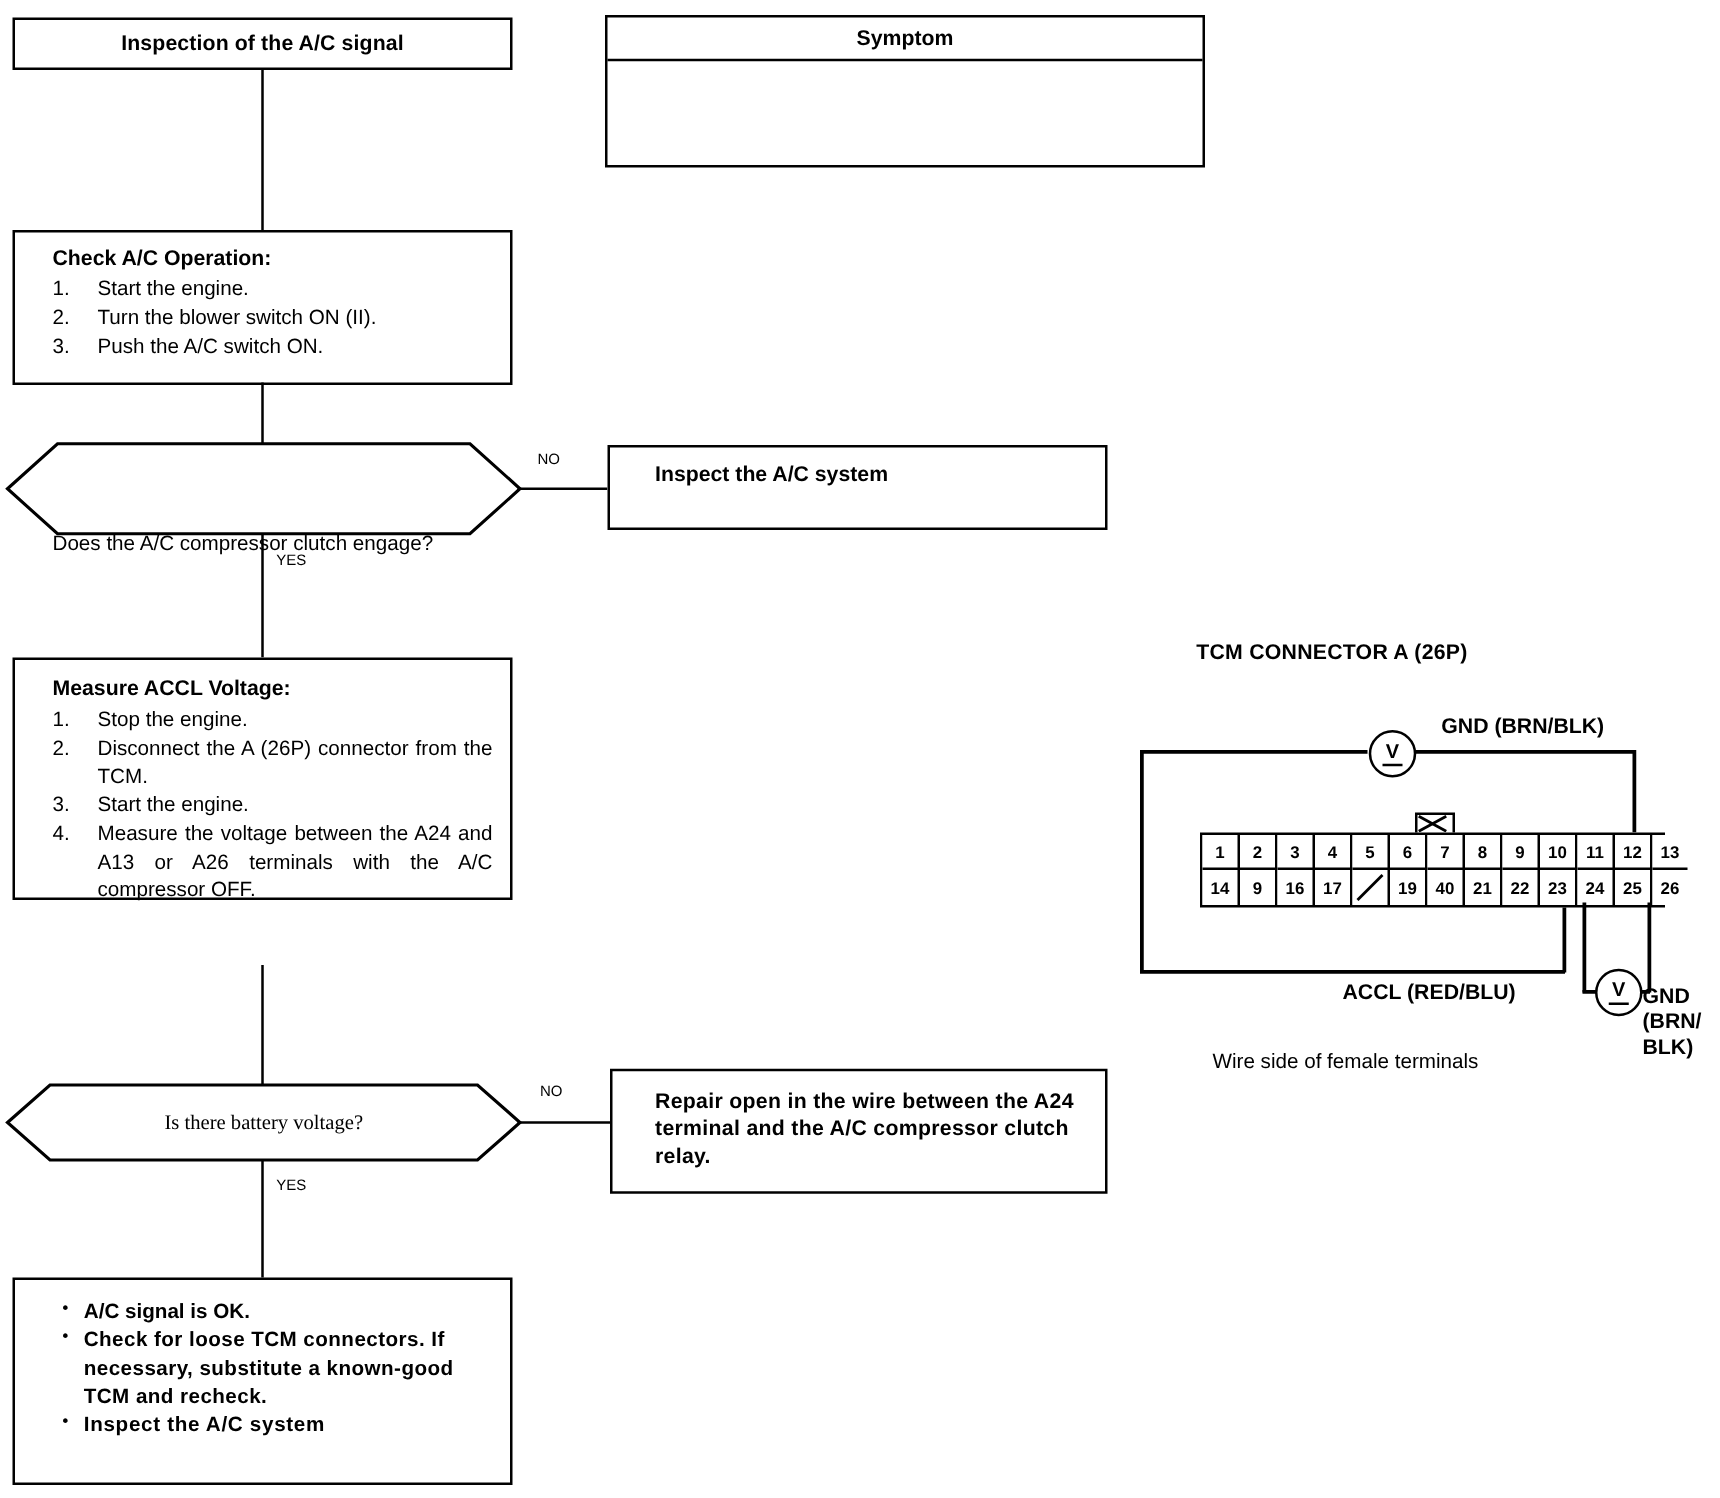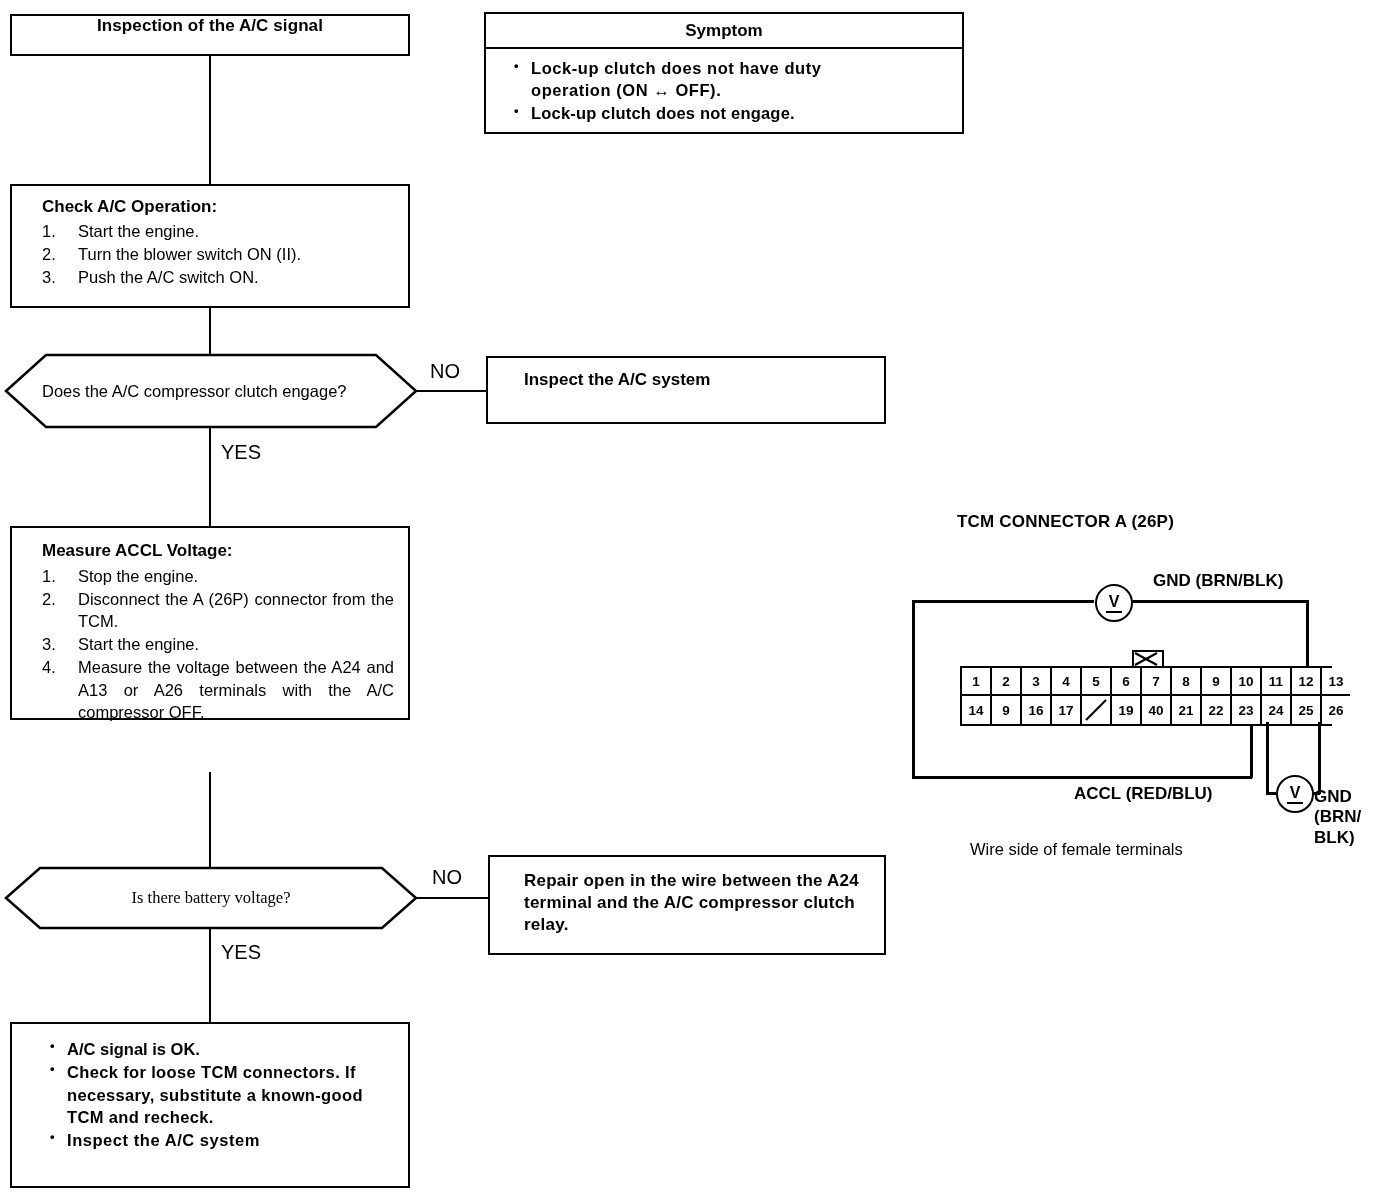--- a/index.html
+++ b/index.html
@@ -10,21 +10,21 @@
     color:#000000;
     -webkit-font-smoothing:none;
   }
 
   
   .box{
     position:absolute;box-sizing:border-box;
     border:2px solid #000;background:#fff;
   }
   .box-title{
-    display:flex;align-items:flex-start;justify-content:center;
+    display:flex;align-items:center;justify-content:center;
     font-weight:bold;font-size:17px;letter-spacing:.1px;
   }
   .box-pad{padding:10px 26px 8px 30px;}
 
   
   .t-bold{font-weight:bold;}
   .f17{font-size:17px;}
   .lh{line-height:1.30;}
 
   
@@ -54,21 +54,21 @@
     position:absolute;left:0;top:0;width:100%;height:100%;
     display:flex;align-items:center;
     font-size:16.5px;line-height:1.35;
     padding-left:42px;box-sizing:border-box;
   }
   .hex-label.center{justify-content:center;padding-left:0;font-family:Liberation Serif, serif;}
 
   
   .vline{position:absolute;background:#000;width:2px;}
   .hline{position:absolute;background:#000;height:2px;}
-  .br-label{position:absolute;font-size:20px;font-weight:normal;}
+  .br-label{position:absolute;font-size:12px;font-weight:normal;}
 
   
   #tcm-panel{position:absolute;}
   #tcm-panel .ttl{
     position:absolute;font-weight:bold;font-size:17px;letter-spacing:.2px;
   }
   .wire{position:absolute;background:#000;}
   .vmeter{
     position:absolute;width:34px;height:34px;border:2.5px solid #000;
     border-radius:50%;background:#fff;
@@ -104,24 +104,20 @@
 <div class="box box-title" style="left:10px;top:14px;width:400px;height:42px;">
   <span>Inspection of the A/C signal</span>
 </div>
 
 <div class="vline" style="left:209px;top:56px;height:128px;"></div>
 
 <div class="box" style="left:484px;top:12px;width:480px;height:122px;">
   <div style="height:33px;border-bottom:2px solid #000;display:flex;align-items:center;justify-content:center;">
     <span class="t-bold f17">Symptom</span>
   </div>
-  <ul class="bullets t-bold" style="margin:9px 0 0 28px;width:330px;">
-    <li style="letter-spacing:.55px;">Lock-up clutch does not have duty operation (ON ↔ OFF).</li>
-    <li style="letter-spacing:.2px;">Lock-up clutch does not engage.</li>
-  </ul>
 </div>
 
 <div class="box" style="left:10px;top:184px;width:400px;height:124px;">
   <div class="box-pad" style="padding:11px 12px 0 30px;">
     <div class="t-bold f17">Check A/C Operation:</div>
     <ul class="steps" style="margin-top:3px;">
       <li>
         <span class="num">1.</span>
         <span>Start the engine.</span>
       </li>
@@ -136,21 +132,21 @@
     </ul>
   </div>
 </div>
 
 <div class="vline" style="left:209px;top:306px;height:49px;"></div>
 
 <div class="hex-wrap" style="left:4px;top:353px;width:414px;height:76px;">
   <svg width="414" height="76" viewBox="0 0 414 76">
     <polygon points="2,38 42,2 372,2 412,38 372,74 42,74" fill="#ffffff" stroke="#000000" stroke-width="2.5"></polygon>
   </svg>
-  <div class="hex-label" style="padding-left:38px;padding-right:52px;">
+  <div class="hex-label" style="padding-left:38px;padding-right:52px;margin-top:44px;">
     <span>Does the A/C compressor clutch engage?</span>
   </div>
 </div>
 
 <div class="hline" style="left:414px;top:390px;width:72px;"></div>
 <div class="br-label" style="left:430px;top:360px;">NO</div>
 
 <div class="box" style="left:486px;top:356px;width:400px;height:68px;">
   <div style="padding:12px 0 0 36px;">
     <span class="t-bold f17">Inspect the A/C system</span>

